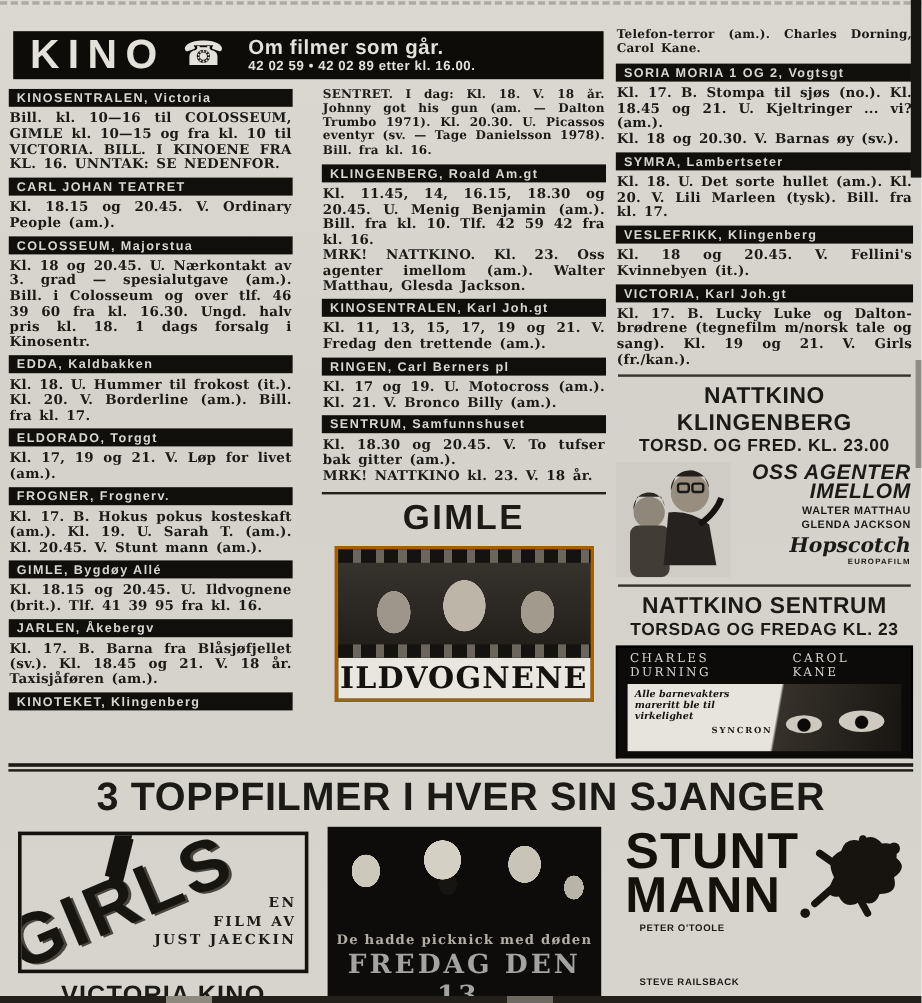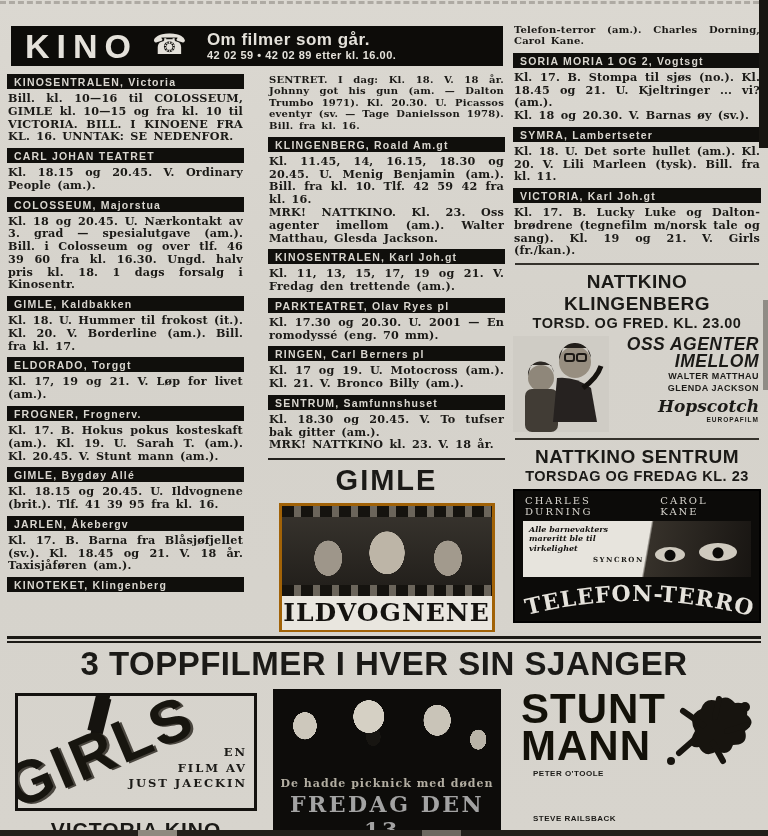--- a/index.html
+++ b/index.html
@@ -165,21 +165,21 @@
           </div>
           <div class="lst">
             <div class="lst-h">CARL JOHAN TEATRET</div>
             <div class="lst-b">Kl. 18.15 og 20.45. V. Ordinary People (am.).</div>
           </div>
           <div class="lst">
             <div class="lst-h">COLOSSEUM,  Majorstua</div>
             <div class="lst-b">Kl. 18 og 20.45. U. Nærkontakt av 3. grad — spesialutgave (am.). Bill. i Colosseum og over tlf. 46 39 60 fra kl. 16.30. Ungd. halv pris kl. 18. 1 dags forsalg i Kinosentr.</div>
           </div>
           <div class="lst">
-            <div class="lst-h">GIMLE,  Kaldbakken</div>
+            <div class="lst-h">EDDA,  Kaldbakken</div>
             <div class="lst-b">Kl. 18. U. Hummer til frokost (it.). Kl. 20. V. Borderline (am.). Bill. fra kl. 17.</div>
           </div>
           <div class="lst">
             <div class="lst-h">ELDORADO,  Torggt</div>
             <div class="lst-b">Kl. 17, 19 og 21. V. Løp for livet (am.).</div>
           </div>
           <div class="lst">
             <div class="lst-h">FROGNER,  Frognerv.</div>
             <div class="lst-b">Kl. 17. B. Hokus pokus kosteskaft (am.). Kl. 19. U. Sarah T. (am.). Kl. 20.45. V. Stunt mann (am.).</div>
           </div>
@@ -200,24 +200,20 @@
         <div class="col">
           <div class="intro">SENTRET. I dag: Kl. 18. V. 18 år. Johnny got his gun (am. — Dalton Trumbo 1971). Kl. 20.30. U. Picassos eventyr (sv. — Tage Danielsson 1978). Bill. fra kl. 16.</div>
           <div class="lst">
             <div class="lst-h">KLINGENBERG,  Roald Am.gt</div>
             <div class="lst-b">Kl. 11.45, 14, 16.15, 18.30 og 20.45. U. Menig Benjamin (am.). Bill. fra kl. 10. Tlf. 42 59 42 fra kl. 16.
 MRK! NATTKINO. Kl. 23. Oss agenter imellom (am.). Walter Matthau, Glesda Jackson.</div>
           </div>
           <div class="lst">
             <div class="lst-h">KINOSENTRALEN,  Karl Joh.gt</div>
             <div class="lst-b">Kl. 11, 13, 15, 17, 19 og 21. V. Fredag den trettende (am.).</div>
-          </div>
-          <div class="lst">
-            <div class="lst-h">PARKTEATRET,  Olav Ryes pl</div>
-            <div class="lst-b">Kl. 17.30 og 20.30. U. 2001 — En romodyssé (eng. 70 mm).</div>
           </div>
           <div class="lst">
             <div class="lst-h">RINGEN,  Carl Berners pl</div>
             <div class="lst-b">Kl. 17 og 19. U. Motocross (am.). Kl. 21. V. Bronco Billy (am.).</div>
           </div>
           <div class="lst">
             <div class="lst-h">SENTRUM,  Samfunnshuset</div>
             <div class="lst-b">Kl. 18.30 og 20.45. V. To tufser bak gitter (am.).
 MRK! NATTKINO kl. 23. V. 18 år.</div>
           </div>
@@ -233,21 +229,25 @@
 
     <div class="col3">
       <div class="intro">Telefon-terror (am.). Charles Dorning, Carol Kane.</div>
       <div class="lst">
         <div class="lst-h">SORIA MORIA 1 OG 2,  Vogtsgt</div>
         <div class="lst-b">Kl. 17. B. Stompa til sjøs (no.). Kl. 18.45 og 21. U. Kjeltringer ... vi? (am.).
 Kl. 18 og 20.30. V. Barnas øy (sv.).</div>
       </div>
       <div class="lst">
         <div class="lst-h">SYMRA,  Lambertseter</div>
-        <div class="lst-b">Kl. 18. U. Det sorte hullet (am.). Kl. 20. V. Lili Marleen (tysk). Bill. fra kl. 11.</div>
+        <div class="lst-b">Kl. 18. U. Det sorte hullet (am.). Kl. 20. V. Lili Marleen (tysk). Bill. fra kl. 17.</div>
+      </div>
+      <div class="lst">
+        <div class="lst-h">VESLEFRIKK,  Klingenberg</div>
+        <div class="lst-b">Kl. 18 og 20.45. V. Fellini's Kvinnebyen (it.).</div>
       </div>
       <div class="lst">
         <div class="lst-h">VICTORIA,  Karl Joh.gt</div>
         <div class="lst-b">Kl. 17. B. Lucky Luke og Dalton-brødrene (tegnefilm m/norsk tale og sang). Kl. 19 og 21. V. Girls (fr./kan.).</div>
       </div>
 
       <div class="rule-thin"></div>
       <div class="nattkino">
         <div class="nk1">NATTKINO KLINGENBERG</div>
         <div class="nk2">TORSD. OG FRED. KL. 23.00</div>

